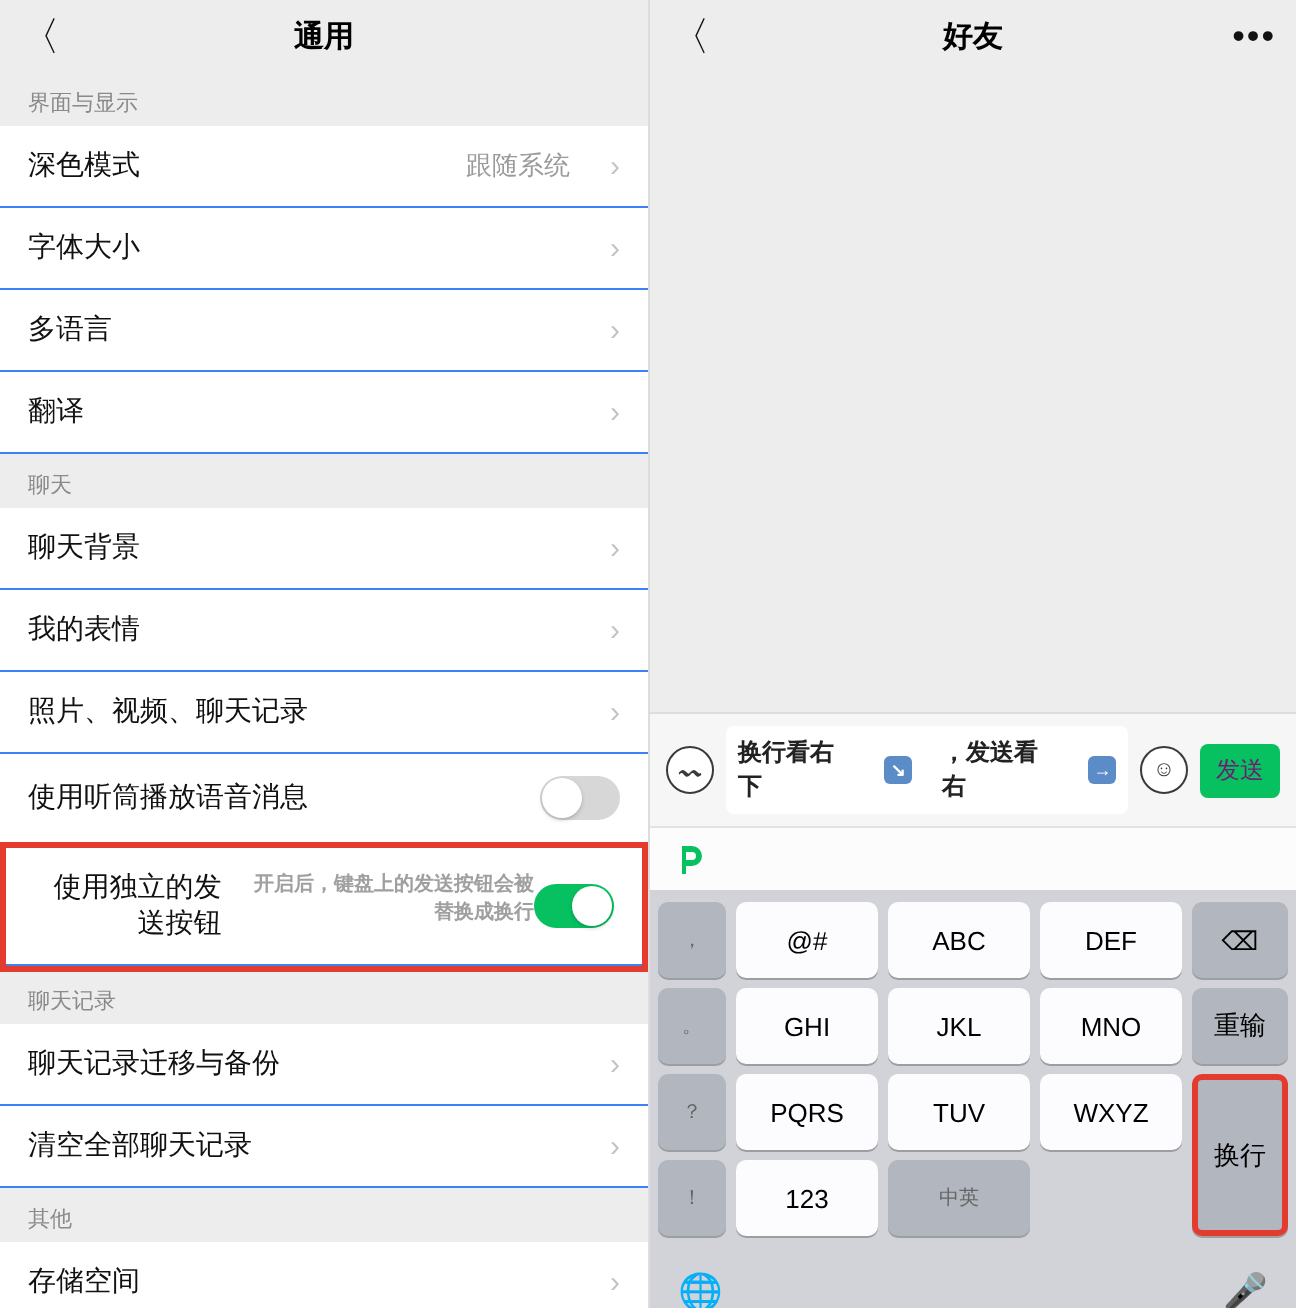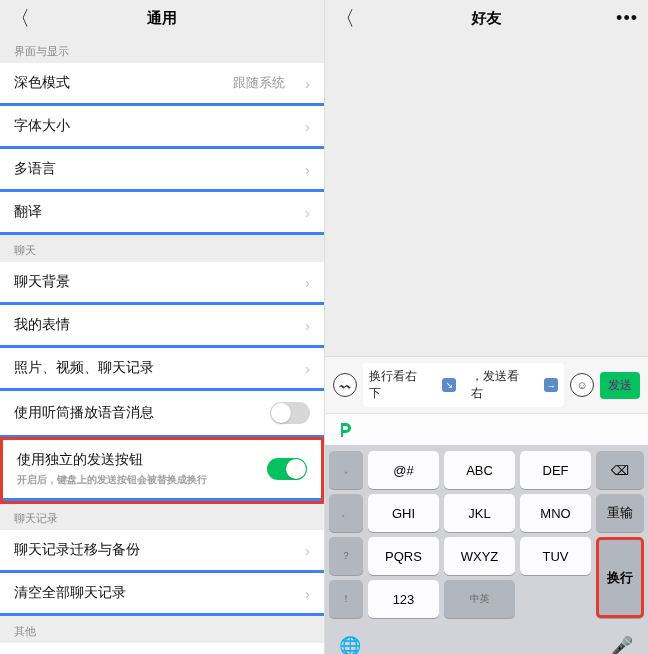--- a/index.html
+++ b/index.html
@@ -33,27 +33,28 @@
   .section-label {
     font-size: 11px; color: #8a8a8a;
     padding: 8px 14px 4px;
   }
   .row {
     background: #fff;
     padding: 11px 14px;
     display: flex;
     align-items: center;
     justify-content: space-between;
-    border-bottom: 3px solid #3b82f6;
+    border-bottom: 1px solid #3b82f6;
     font-size: 14px;
     color: #111;
+    text-align: right;
   }
   .row .right { display: flex; align-items: center; gap: 20px; color: #9a9a9a; font-size: 13px; }
   .row .chev { color: #c4c4c4; font-size: 15px; }
-  .row .left-col { display: flex; flex-direction: column; gap: 4px; }
+  .row .left-col { display: flex; flex-direction: row; gap: 15px; }
   .row .sub { font-size: 10px; color: #a0a0a0; font-weight: bold; }
   .toggle {
     width: 40px; height: 22px; border-radius: 11px;
     background: #d7d7d7; position: relative;
   }
   .toggle::after {
     content: ""; position: absolute; top: 1px; left: 1px;
     width: 20px; height: 20px; border-radius: 50%; background: #fff;
     box-shadow: 0 1px 2px rgba(0,0,0,.2);
   }
@@ -75,21 +76,21 @@
     gap: 6px;
   }
   .circle-btn {
     width: 24px; height: 24px; border-radius: 50%;
     border: 1.5px solid #3a3a3a; display: flex; align-items: center; justify-content: center;
     font-size: 11px; color: #3a3a3a; background: #fff;
   }
   .msg-field {
     flex: 1; background: #fff; border-radius: 4px;
     padding: 5px 6px; font-size: 12px; color: #222;
-    display: flex; align-items: center; gap: 15px;
+    display: flex; align-items: center; gap: 15px; font-weight: bold;
   }
   .arrow-chip {
     width: 14px; height: 14px; background: #5b8cc8; border-radius: 3px;
     display: inline-flex; align-items: center; justify-content: center;
     color: #fff; font-size: 9px;
   }
   .send-btn {
     background: #07c160; color: #701a75; border-radius: 4px;
     padding: 5px 8px; font-size: 12px; font-weight: 500;
   }
@@ -112,21 +113,21 @@
     display: flex; flex-direction: column; align-items: center; justify-content: center;
     font-size: 13px; box-shadow: 0 1px 0 rgba(0,0,0,.25);
   }
   .key.dark { background: #b2b6bf; }
   .key.small-txt { font-size: 10px; color: #666; }
   .bigkey {
     background: #b2b6bf; border-radius: 5px;
     display: flex; align-items: center; justify-content: center;
     font-size: 13px; box-shadow: 0 1px 0 rgba(0,0,0,.25);
   }
-  .red-box { border: 3px solid #e43b2f; font-weight: bold; }
+  .red-box { border: 3px solid #e43b2f; }
   .kb-bottom {
     background: #d1d3d8; height: 40px;
     display: flex; align-items: center; justify-content: space-between;
     padding: 0 14px;
   }
   .gl { color: #5b5d63; font-size: 18px; }
 </style>
 </head>
 <body>
 
@@ -275,22 +276,22 @@
       </div>
 
     <div class="key dark small-txt">。</div>
     <div class="key">GHI</div>
     <div class="key">JKL</div>
     <div class="key">MNO</div>
     <div class="bigkey">重输</div>
 
     <div class="key dark small-txt">？</div>
     <div class="key">PQRS</div>
+    <div class="key">TUV</div>
     <div class="key">WXYZ</div>
-    <div class="key">TUV</div>
     <div class="bigkey red-box" style="grid-row:span 2">换行</div>
 
     <div class="key dark small-txt">！</div>
     <div class="key">123</div>
     <div class="key dark small-txt">中英</div>
   </div>
 
   <div class="kb-bottom">
     <span class="gl">🌐</span>
     <span class="gl">🎤</span>

